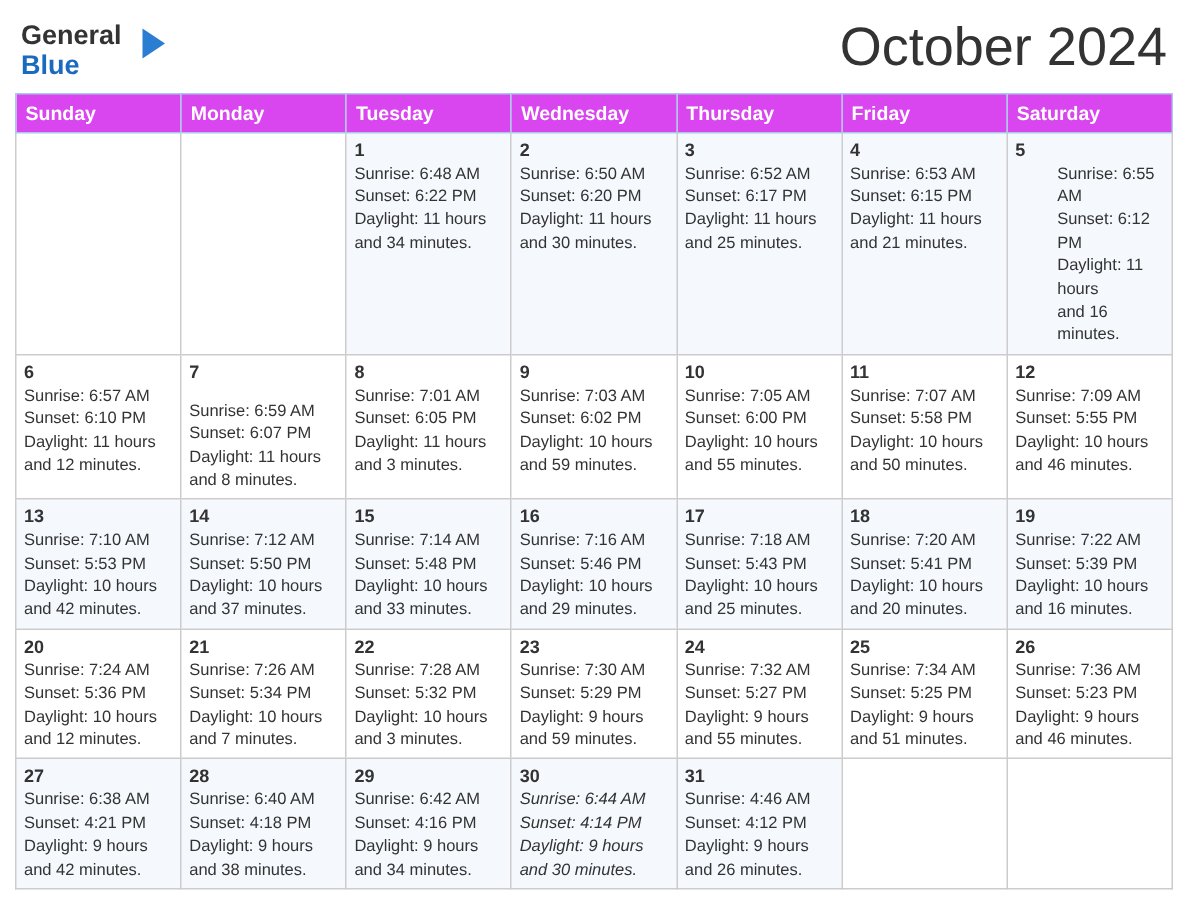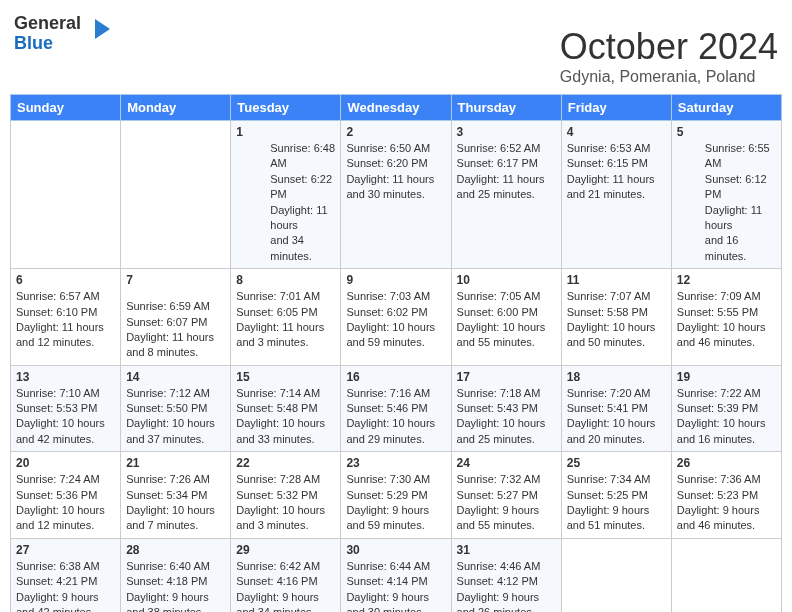--- a/index.html
+++ b/index.html
@@ -36,38 +36,38 @@
       font-size: 18px;
       font-weight: bold;
       color: #1a6bbf;
     }
     .logo-icon {
       width: 30px;
       height: 30px;
       margin-left: 4px;
     }
     .title-block {
-      margin-top: 16px;
+      text-align: right;
     }
     .month-title {
       font-size: 36px;
       font-weight: normal;
       color: #333;
     }
     .location-title {
       font-size: 16px;
       color: #555;
     }
     table {
       width: 100%;
       border-collapse: collapse;
       table-layout: fixed;
     }
     thead tr th {
-      background-color: #3b82f6;
+      background-color: #d946ef;
       color: #fff;
       font-size: 13px;
       font-weight: bold;
       text-align: left;
       padding: 5px 6px;
       border: 1px solid #aac8e8;
     }
     tbody tr td {
       border: 1px solid #ccc;
       vertical-align: top;
@@ -103,21 +103,20 @@
     <div class="logo-text">
       <span class="logo-general">General</span>
       <span class="logo-blue">Blue</span>
     </div>
     <svg class="logo-icon" viewBox="0 0 30 30">
       <polygon points="10,5 25,15 10,25" fill="#2a7dd1"></polygon>
     </svg>
   </div>
   <div class="title-block">
     <div class="month-title">October 2024</div>
-    <div class="location-title">Gdynia, Pomerania, Poland</div>
   </div>
 </div>
 
 <table>
   <thead>
     <tr id="header-row">
     <th>Sunday</th>
         <th>Monday</th>
         <th>Tuesday</th>
         <th>Wednesday</th>
@@ -125,21 +124,21 @@
         <th>Friday</th>
         <th>Saturday</th>
       </tr>
   </thead>
   <tbody id="calendar-body">
   <tr>
         <td class="empty-cell"></td>
         <td class="empty-cell"></td>
         <td>
           <span class="day-num">1</span>
-          <div class="day-info" style="white-space: pre-line; margin-left: 34px;">Sunrise: 6:48 AM
+          <div class="day-info" style="white-space: pre-line;">Sunrise: 6:48 AM
 Sunset: 6:22 PM
 Daylight: 11 hours
 and 34 minutes.</div>
         </td>
         <td>
           <span class="day-num">2</span>
           <div class="day-info" style="white-space: pre-line;">Sunrise: 6:50 AM
 Sunset: 6:20 PM
 Daylight: 11 hours
 and 30 minutes.</div>
@@ -336,21 +335,21 @@
         </td>
         <td>
           <span class="day-num">29</span>
           <div class="day-info" style="white-space: pre-line;">Sunrise: 6:42 AM
 Sunset: 4:16 PM
 Daylight: 9 hours
 and 34 minutes.</div>
         </td>
         <td>
           <span class="day-num">30</span>
-          <div class="day-info" style="white-space: pre-line;">Sunrise: 6:44 AM
+          <div class="day-info" style="white-space: pre-line; font-style: italic;">Sunrise: 6:44 AM
 Sunset: 4:14 PM
 Daylight: 9 hours
 and 30 minutes.</div>
         </td>
         <td>
           <span class="day-num">31</span>
           <div class="day-info" style="white-space: pre-line;">Sunrise: 4:46 AM
 Sunset: 4:12 PM
 Daylight: 9 hours
 and 26 minutes.</div>

